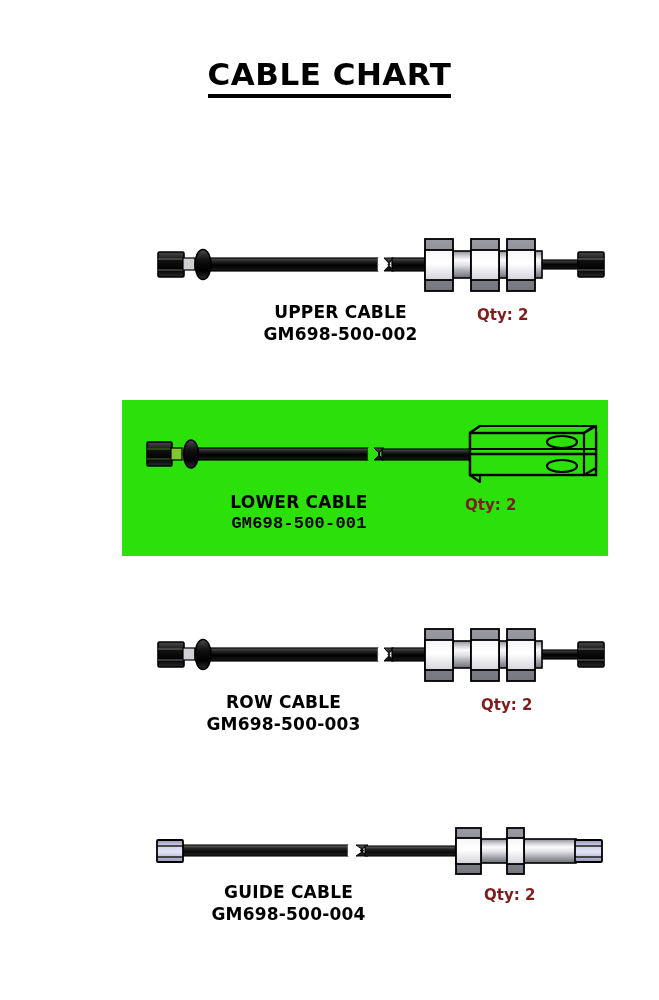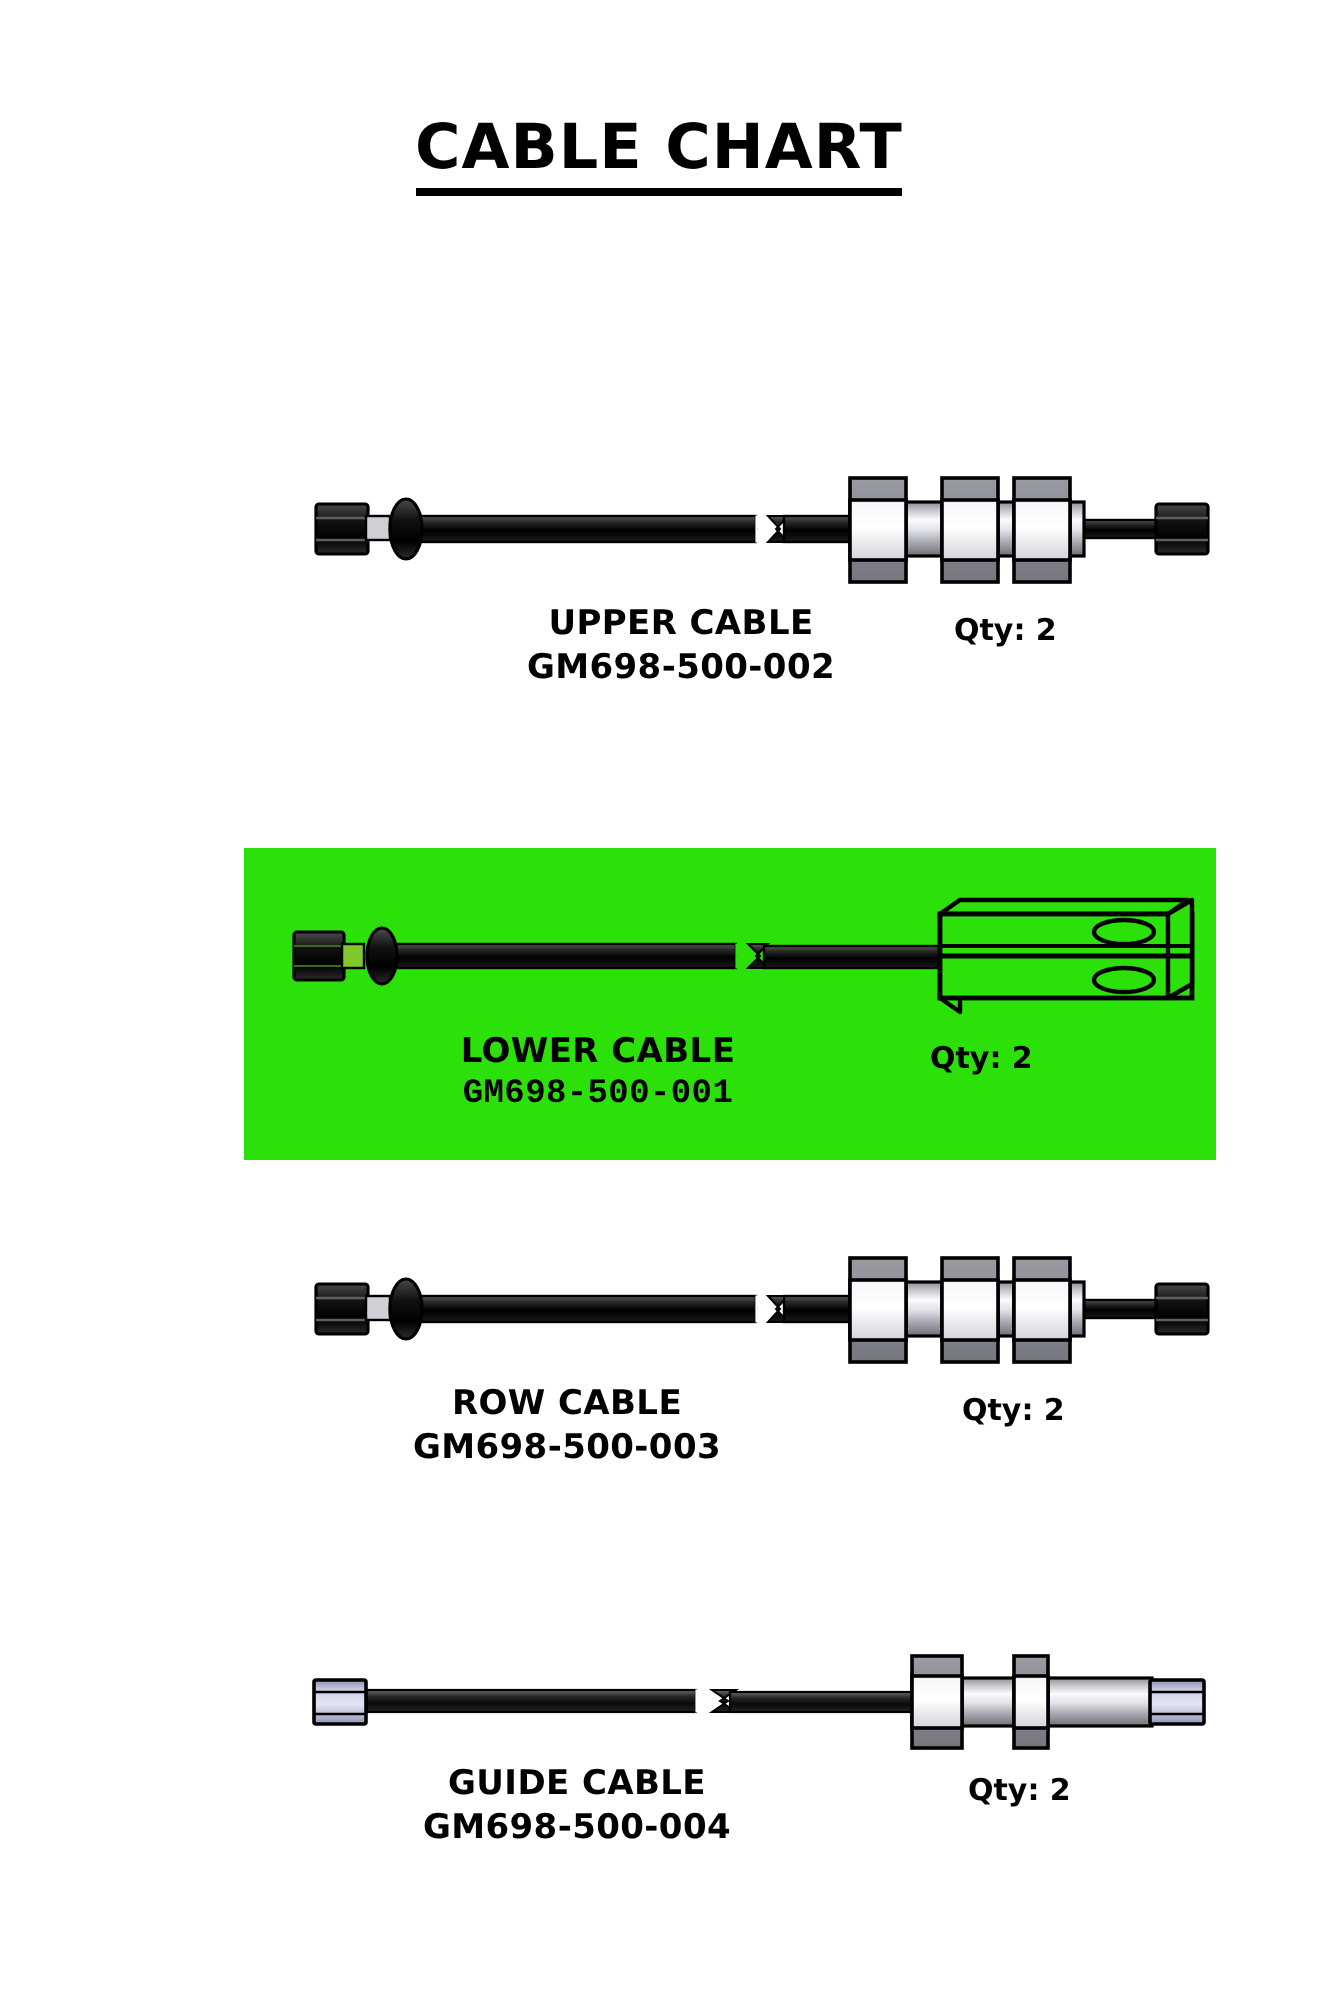--- a/index.html
+++ b/index.html
@@ -37,21 +37,20 @@
   
   .cable-row {
     position: absolute;
     left: 12px;
     width: 659px;
   }
   .cable-row.highlighted {
     left: 122px;
     width: 486px;
     background: #2CE00A;
-    margin-top: 24px;
   }
 
   .art-wrap {
     position: relative;
     width: 100%;
     height: 74px;
   }
   .cable-row.highlighted .art-wrap { height: 92px; }
 
   .art-wrap svg {
@@ -78,21 +77,21 @@
     white-space: nowrap;
   }
   .cable-name { top: 0px; }
   .cable-part { top: 22px; }
 
   .cable-qty {
     position: absolute;
     top: 4px;
     font-size: 15px;
     font-weight: bold;
-    color: #000000;
+    color: #7f1d1d;
     white-space: nowrap;
   }
 </style>
 </head>
 <body style="background: rgb(255, 255, 255);">
 
 <div id="page-title">
   <span class="title-text">CABLE CHART</span>
 </div>
 

